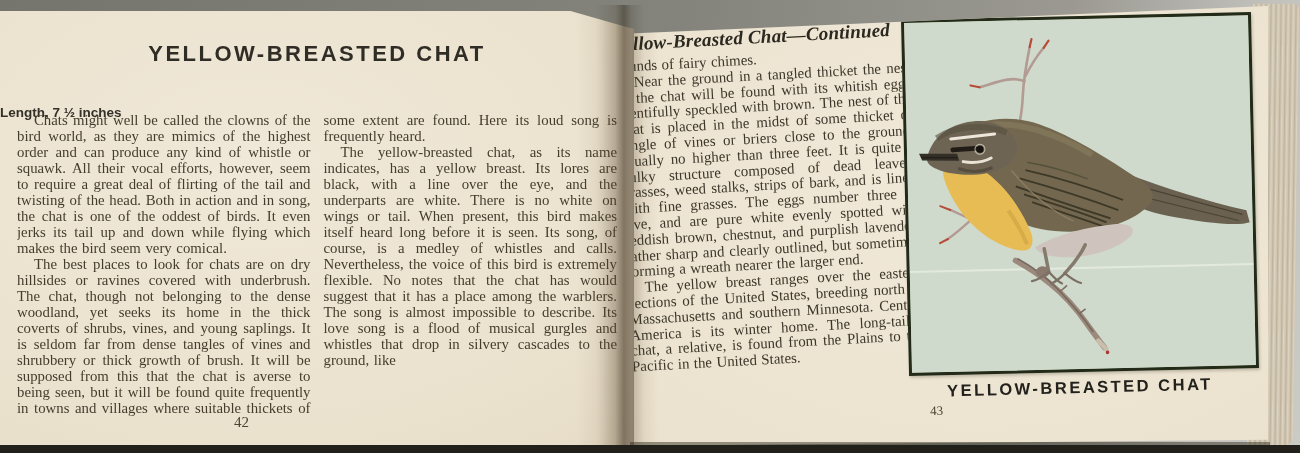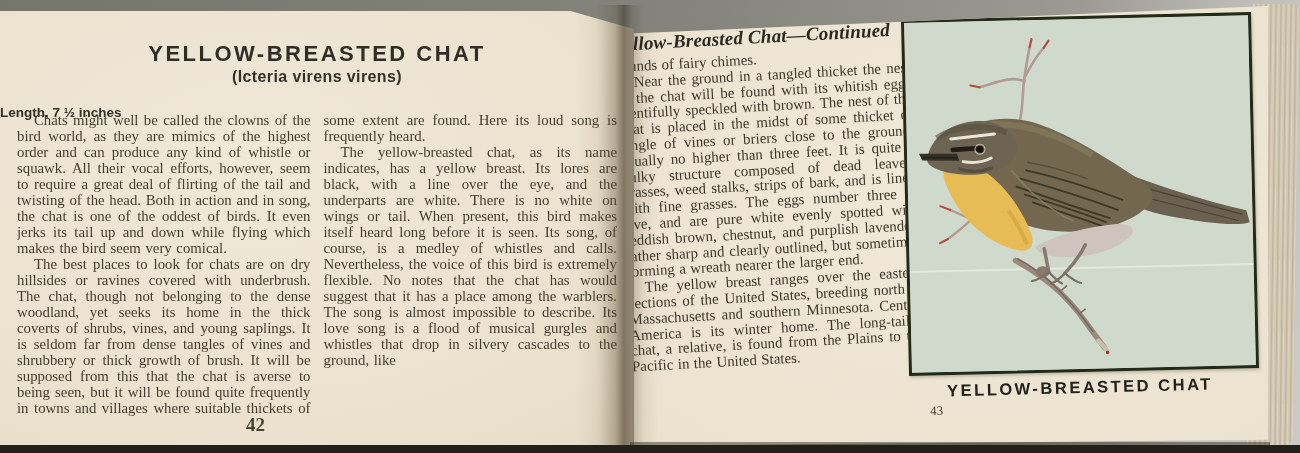--- a/index.html
+++ b/index.html
@@ -59,21 +59,21 @@
     position:absolute; left:0; top:94px; width:100%; text-align:left;
     font-family:"Liberation Sans", sans-serif; font-weight:700; font-size:13.5px; color:#333028;
   }
   .lp-cols {
     position:absolute; left:17px; top:101px; width:600px; height:318px; overflow:hidden;
     column-count:2; column-gap:13px; column-fill:auto;
     font-size:14.8px; line-height:16px; text-align:justify; word-spacing:0.06em; color:#433d2e;
   }
   .lp-cols p, .rp-text p { margin:0; }
   .indent { text-indent:17px; }
-  .lp-num { position:absolute; left:246px; top:403px; font-size:19px; color:#4a4435;font-weight:bold; }
+  .lp-num { position:absolute; left:234px; top:403px; font-size:15px; color:#4a4435; }
 
   
   .rp-text {
     position:absolute; left:2px; top:28px; width:298px;
     transform:rotate(-3.1deg); transform-origin:0 0;
     color:#3c372a;
   }
   .rp-header {
     font-style:italic; font-weight:700; font-size:19px; letter-spacing:0.2px;
     color:#2b281f; margin:0 0 4px 0; white-space:nowrap;
@@ -195,21 +195,20 @@
           <path d="M155,254 C161,259 166,263 171,264"></path>
         </g>
       </svg>
     </div>
     <div class="plate-caption">YELLOW-BREASTED CHAT</div>
     <div class="rp-num">43</div>
   </div>
 
   <div class="left-page">
     <div class="lp-title">YELLOW-BREASTED CHAT</div>
-    <div class="lp-sub">(Icteria virens virens)</div>
     <div class="lp-length">Length, 7 ½ inches</div>
     <div class="lp-cols">
       <p class="indent">Chats might well be called the clowns of the bird world, as they are mimics of the highest order and can produce any kind of whistle or squawk. All their vocal efforts, however, seem to require a great deal of flirting of the tail and twisting of the head. Both in action and in song, the chat is one of the oddest of birds. It even jerks its tail up and down while flying which makes the bird seem very comical.</p>
       <p class="indent">The best places to look for chats are on dry hillsides or ravines covered with underbrush. The chat, though not belonging to the dense woodland, yet seeks its home in the thick coverts of shrubs, vines, and young saplings. It is seldom far from dense tangles of vines and shrubbery or thick growth of brush. It will be supposed from this that the chat is averse to being seen, but it will be found quite frequently in towns and villages where suitable thickets of some extent are found. Here its loud song is frequently heard.</p>
       <p class="indent">The yellow-breasted chat, as its name indicates, has a yellow breast. Its lores are black, with a line over the eye, and the underparts are white. There is no white on wings or tail. When present, this bird makes itself heard long before it is seen. Its song, of course, is a medley of whistles and calls. Nevertheless, the voice of this bird is extremely flexible. No notes that the chat has would suggest that it has a place among the warblers. The song is almost impossible to describe. Its love song is a flood of musical gurgles and whistles that drop in silvery cascades to the ground, like</p>
     </div>
     <div class="lp-num">42</div>
   </div>
 
   <div class="gutter"></div>

